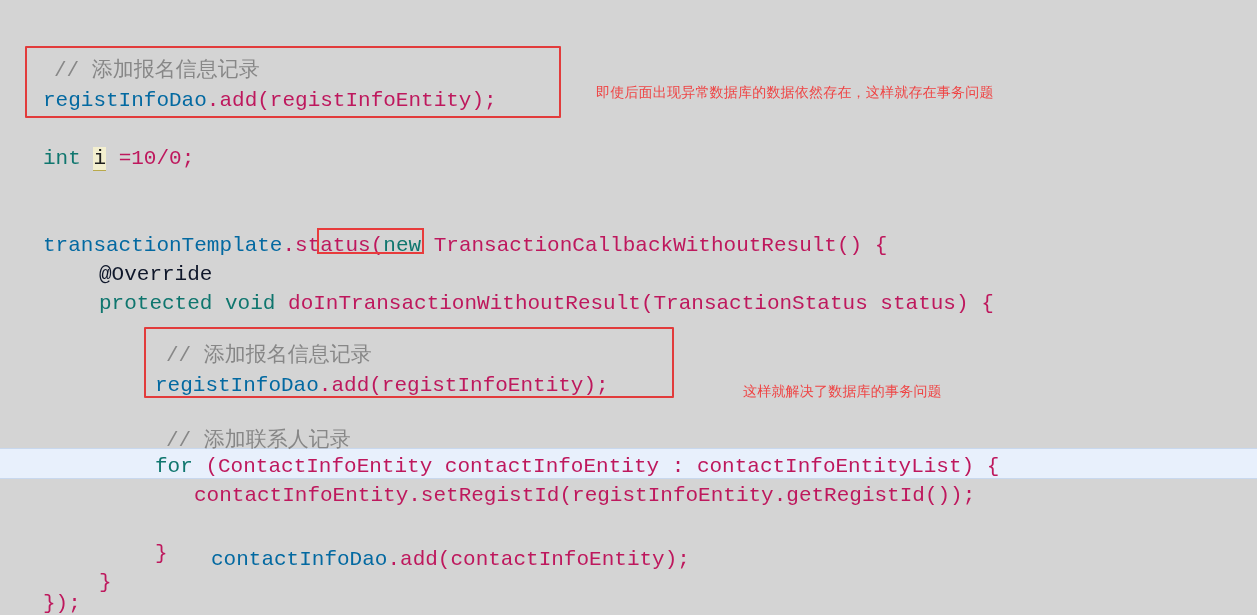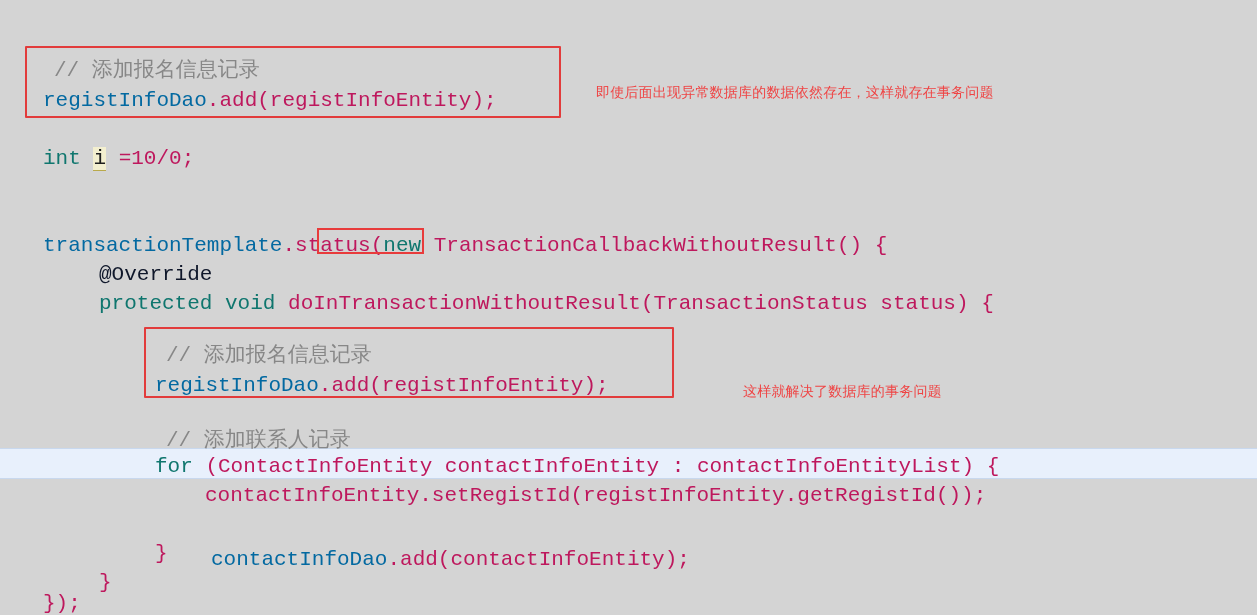--- a/index.html
+++ b/index.html
@@ -123,21 +123,21 @@
     <div class="ln" style="left:99px; top:289px;"><span class="kw">protected void</span><span class="plain"> doInTransactionWithoutResult(TransactionStatus status) {</span></div>
 
     <div class="ln" style="left:155px; top:341px;"><span class="cmt">// 添加报名信息记录</span></div>
 
     <div class="ln" style="left:155px; top:371px;"><span class="ident">registInfoDao</span><span class="plain">.add(registInfoEntity);</span></div>
 
     <div class="ln" style="left:155px; top:426px;"><span class="cmt">// 添加联系人记录</span></div>
 
     <div class="ln" style="left:155px; top:452px;"><span class="kw">for</span><span class="plain"> (ContactInfoEntity contactInfoEntity : contactInfoEntityList) {</span></div>
 
-    <div class="ln" style="left:205px; top:481px;"><span class="plain">contactInfoEntity.setRegistId(registInfoEntity.getRegistId());</span></div>
+    <div class="ln" style="left:194px; top:481px;"><span class="plain">contactInfoEntity.setRegistId(registInfoEntity.getRegistId());</span></div>
 
     <div class="ln" style="left:211px; top:510px;margin-top:35px;"><span class="ident">contactInfoDao</span><span class="plain">.add(contactInfoEntity);</span></div>
 
     <div class="ln" style="left:155px; top:539px;"><span class="plain">}</span></div>
 
     <div class="ln" style="left:99px; top:568px;"><span class="plain">}</span></div>
 
     <div class="ln" style="left:43px; top:589px;"><span class="plain">});</span></div>
 
   </div>

